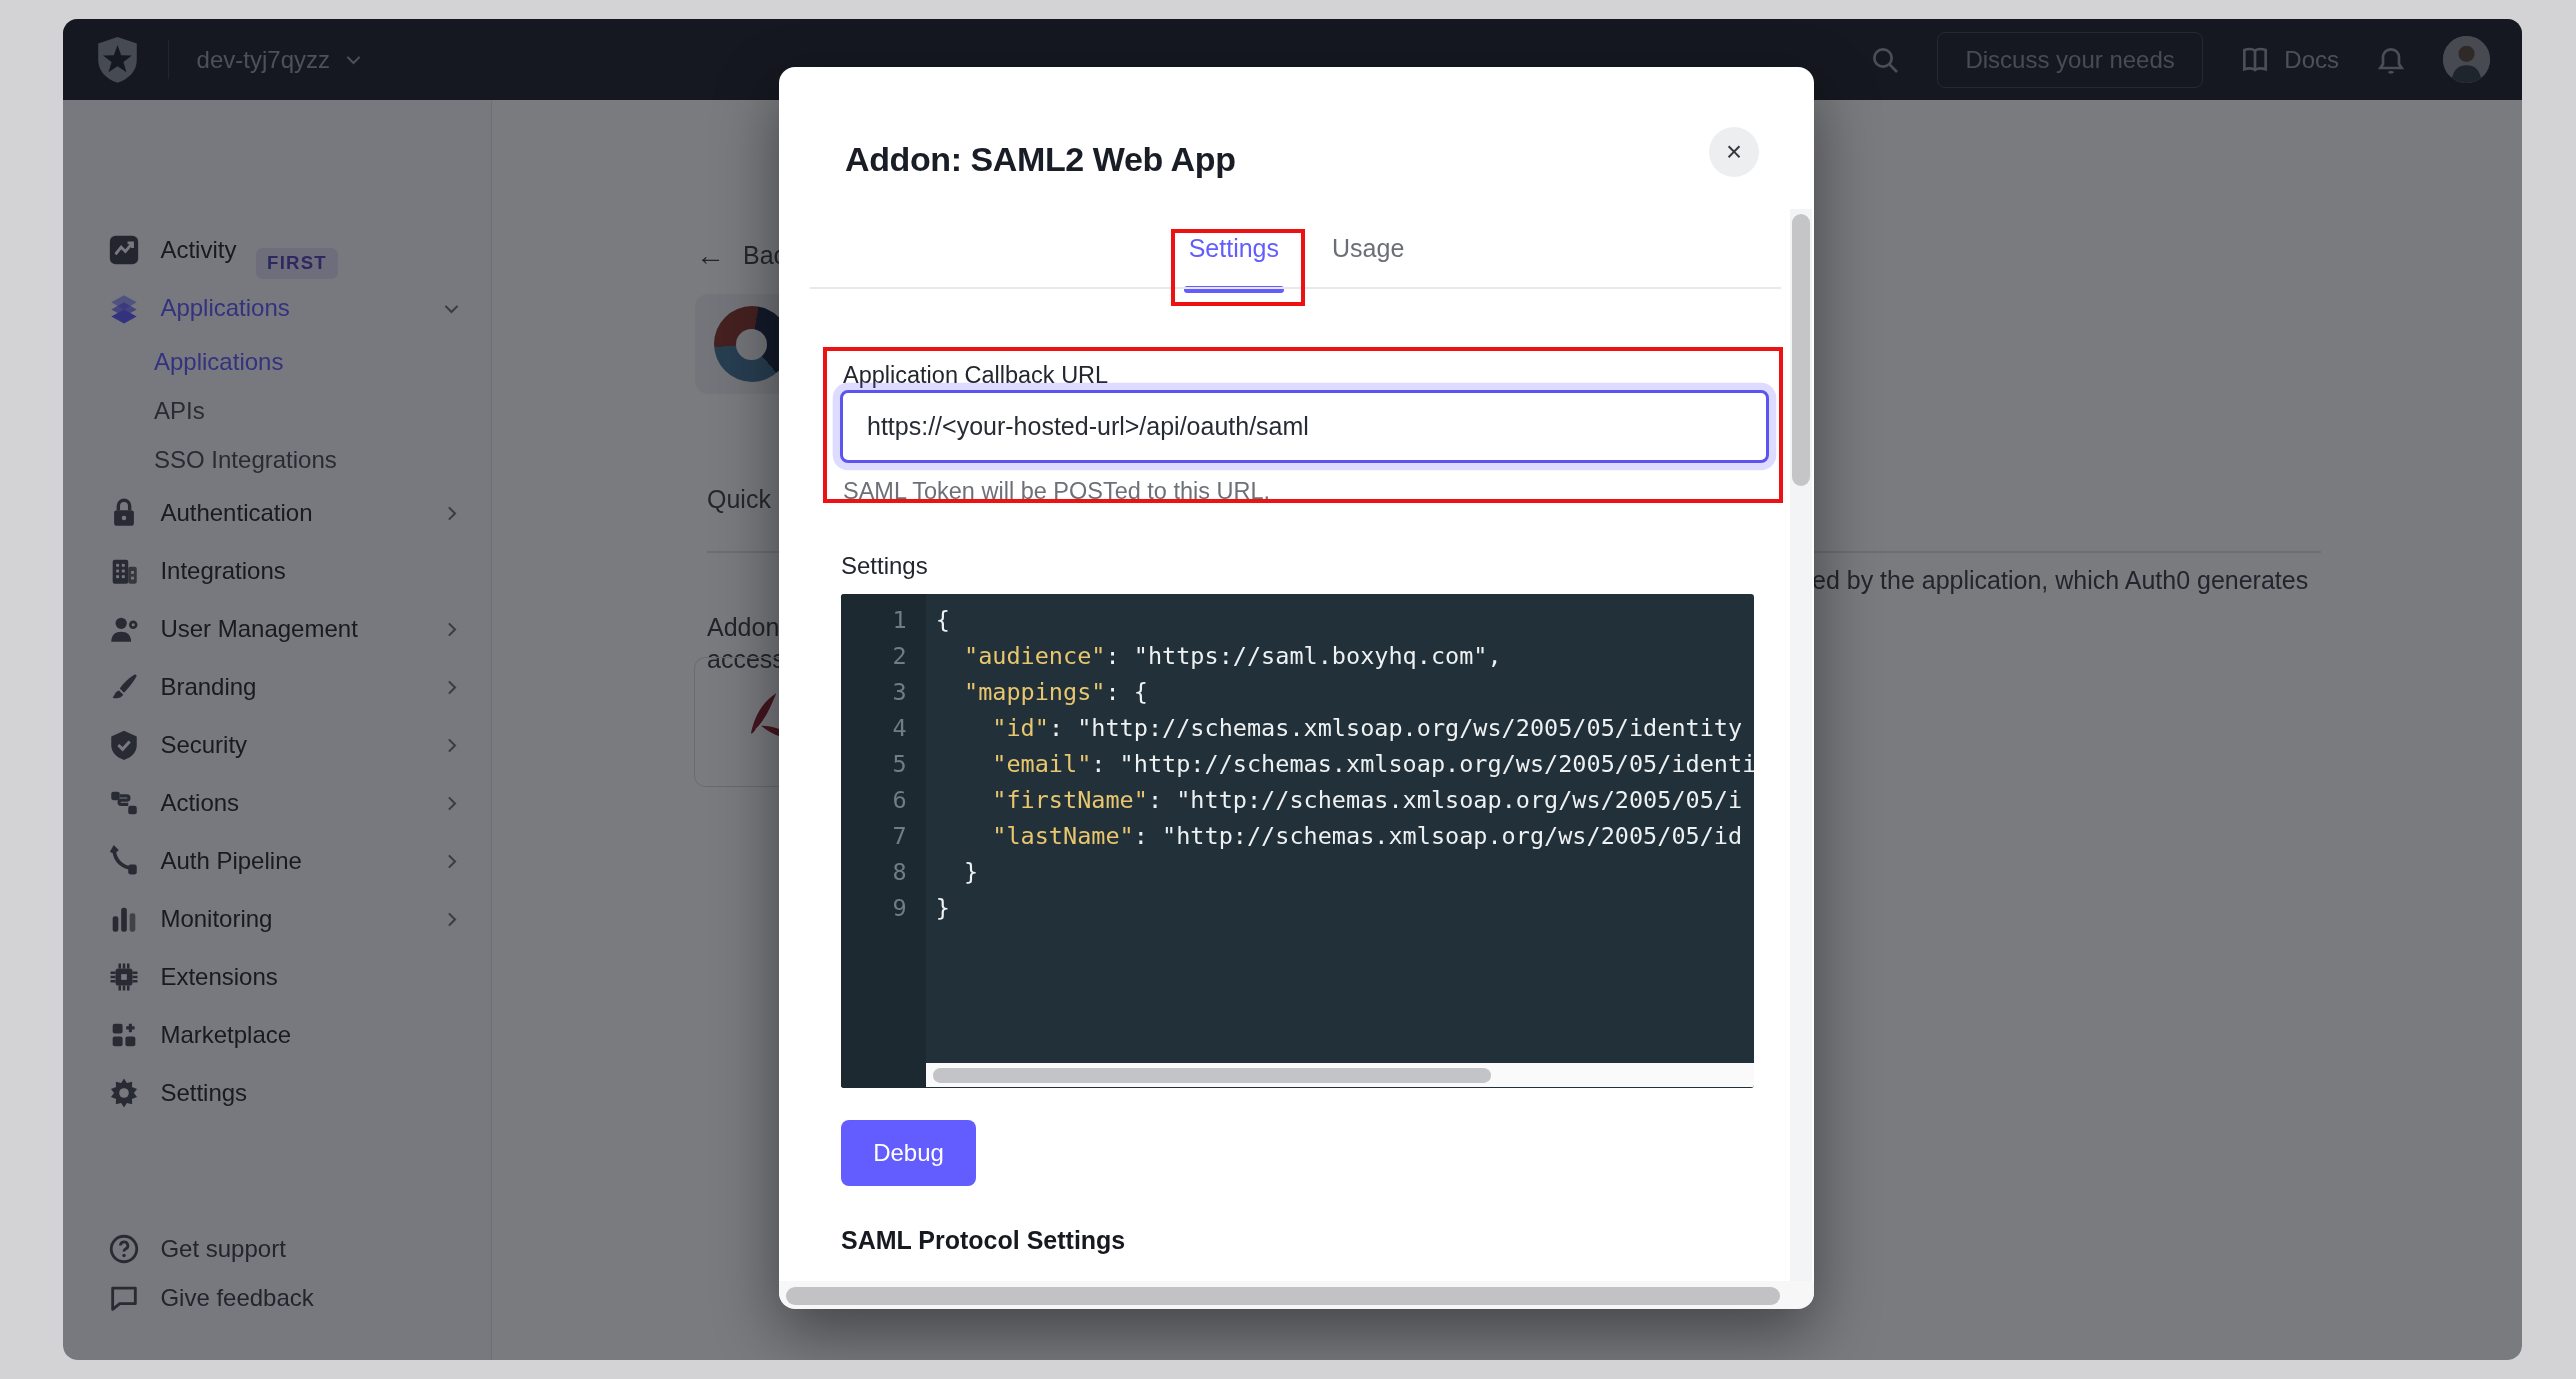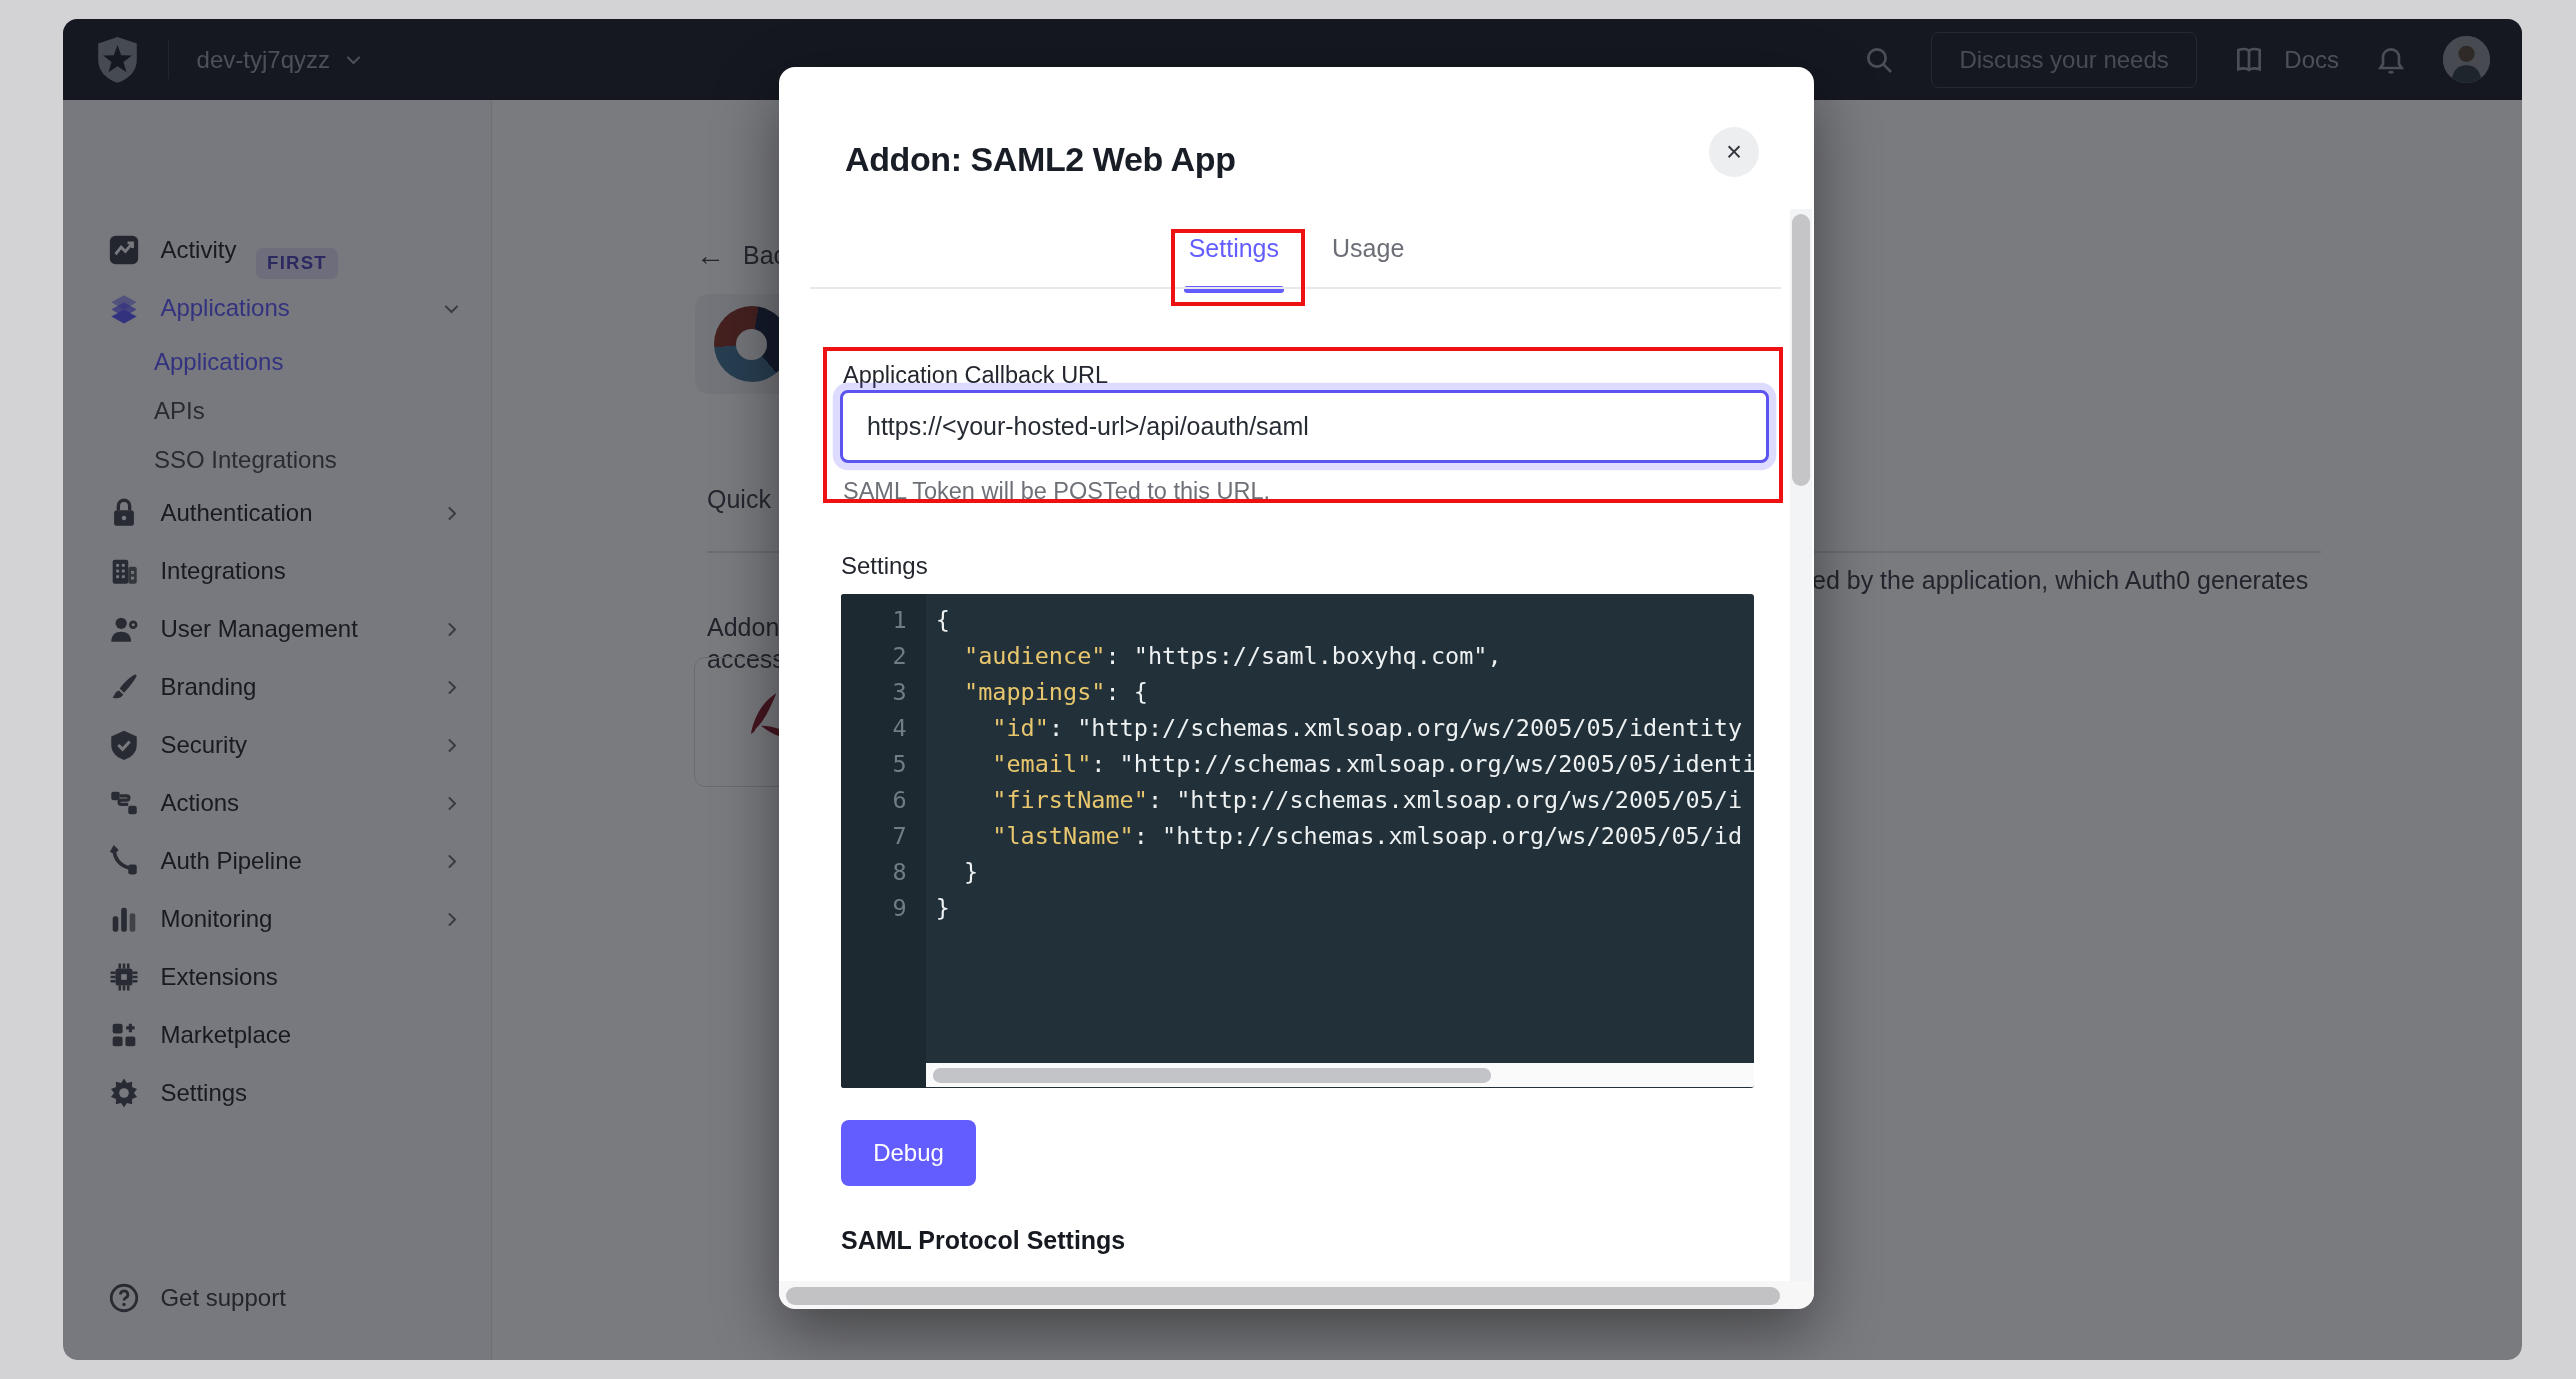--- a/index.html
+++ b/index.html
@@ -15,21 +15,21 @@
             display:flex; align-items:center; padding:0 32px; }
   .brand-logo { width:45px; height:49px; flex:0 0 auto; }
   .tb-divider { width:1.6px; height:39px; background:#3c414b; margin:0 27.5px 0 27.5px; }
   .tenant { display:flex; align-items:center; gap:13px; color:#9aa0a8; font-size:24px; cursor:pointer; }
   .tenant .chev { width:21px; height:21px; }
   .tb-spacer { flex:1; }
   .tb-right { display:flex; align-items:center; gap:36px;justify-content:center; }
   .tb-icon { width:32px; height:32px; color:#979ca5; }
   .discuss-btn { border:1.6px solid #454a55; border-radius:8px; color:#8f949d; font-size:24px;
                  padding:13px 27.5px; background:transparent; cursor:pointer; }
-  .docs { display:flex; align-items:center; gap:19px; color:#9aa0a8; font-size:24px; cursor:pointer; }
+  .docs { display:flex; align-items:center; gap:13px; color:#9aa0a8; font-size:24px; cursor:pointer; }
   .avatar { width:47px; height:47px; border-radius:50%; overflow:hidden; background:#7c8187; position:relative; cursor:pointer; }
   .avatar svg { position:absolute; inset:0; }
 
   
   .sidebar { position:absolute; left:0; top:81px; bottom:0; width:429px; background:#fbfbfc;
              border-right:1.6px solid #e4e5e8; padding-top:121px; }
   .side-item { height:58px; display:flex; align-items:center; padding:0 29px 0 44px; gap:19.4px;
                font-size:24px; color:#272b32; cursor:pointer; }
   .side-item .s-icon { width:34px; height:34px; flex:0 0 auto; color:#4a4f57; }
   .side-item.active { color:var(--accent); }
@@ -310,20 +310,26 @@
         <span class="side-label">Settings</span>
       </div>
       <div class="side-footer">
         <div class="side-item">
           <svg class="s-icon" viewBox="0 0 24 24">
             <circle cx="12" cy="12" r="9" stroke="currentColor" stroke-width="2" fill="none"></circle>
             <path d="M9.5 9.5 a2.6 2.6 0 1 1 3.6 2.5 c-.9.4-1.1 1-1.1 1.8" stroke="currentColor" stroke-width="2" fill="none"></path>
             <circle cx="12" cy="16.6" r="1.2" fill="currentColor"></circle>
           </svg>
           <span class="side-label">Get support</span>
+        </div>
+        <div class="side-item">
+          <svg class="s-icon" viewBox="0 0 24 24">
+            <path d="M4 5 H20 V16 H9 L4 20 Z" stroke="currentColor" stroke-width="2" fill="none" stroke-linejoin="round"></path>
+          </svg>
+          <span class="side-label">Give feedback</span>
         </div>
       </div>
     </nav>
 
   <div class="main">
     <div class="back-row">
       <span class="arr">←</span>
       <span>Bac</span>
     </div>
     <div class="applogo-card">

